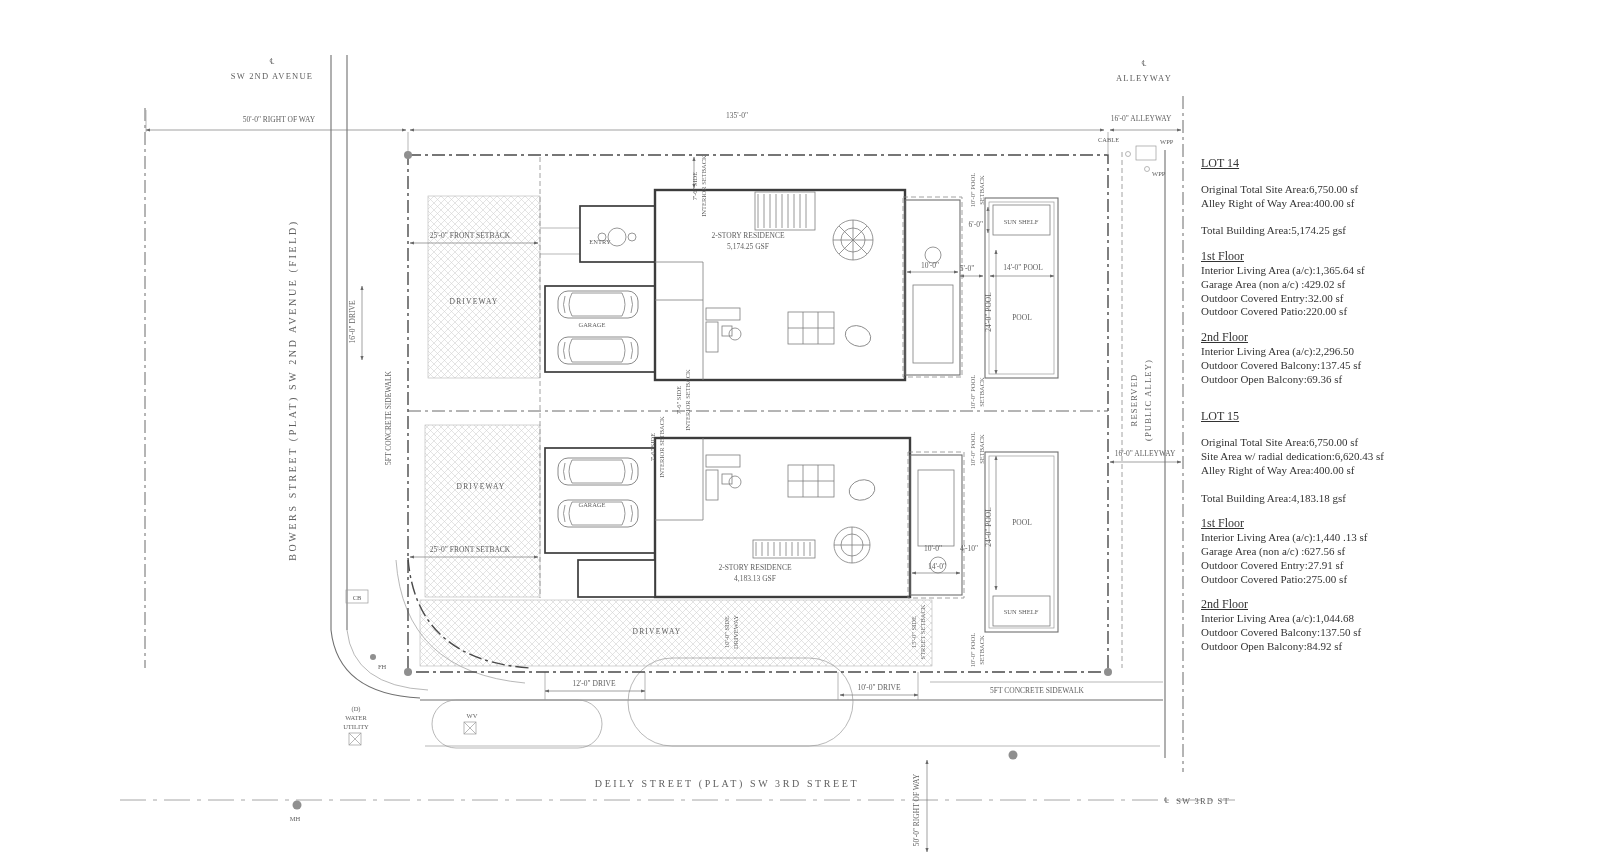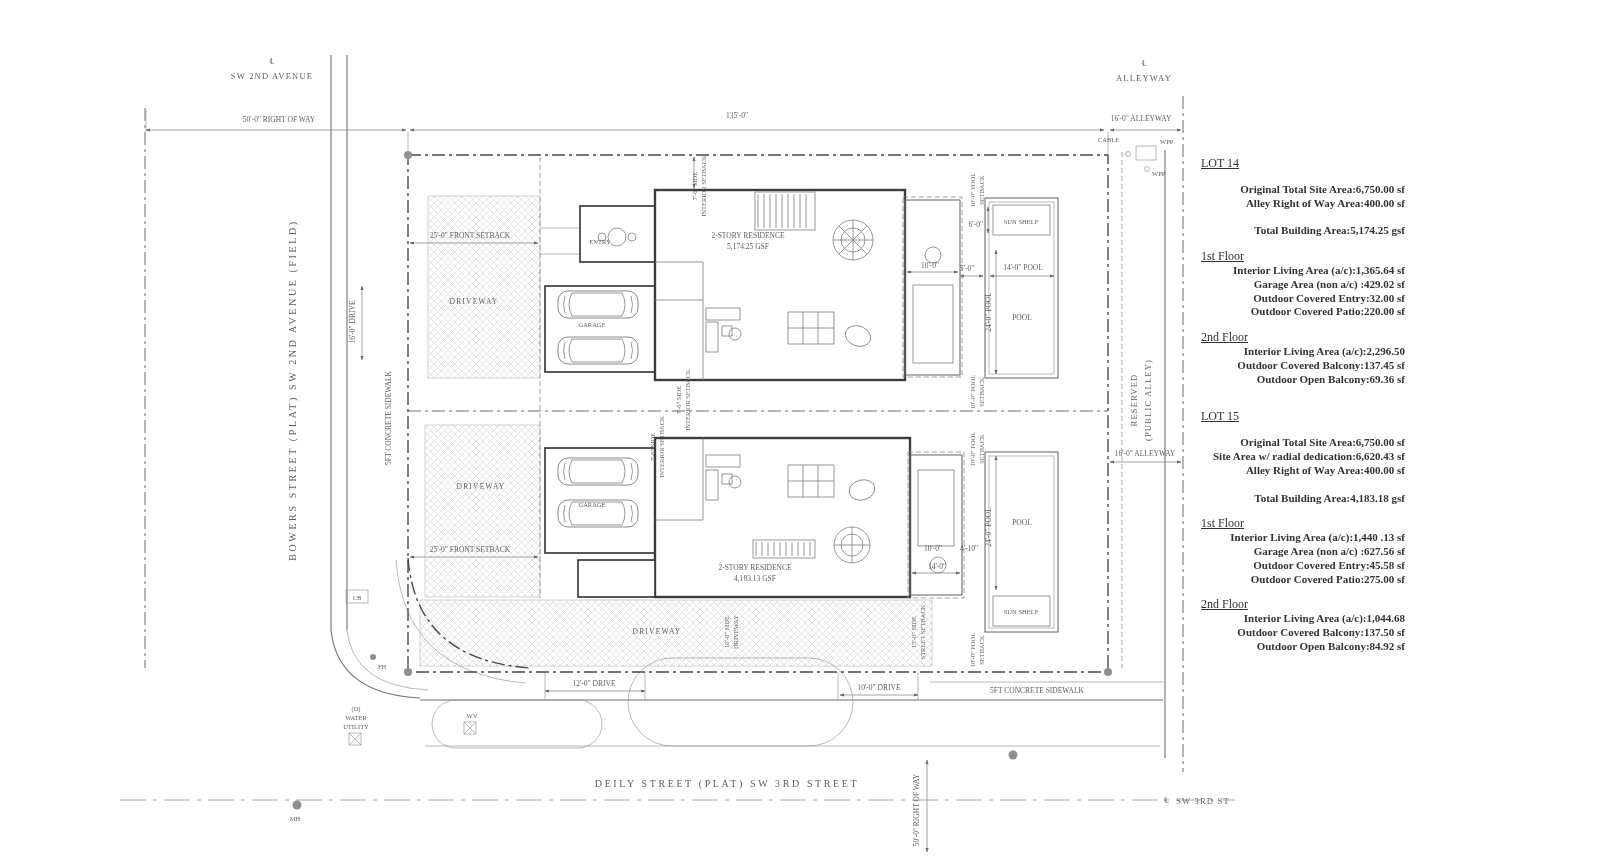--- a/index.html
+++ b/index.html
@@ -26,21 +26,21 @@
   .dashdot2{stroke:#6a6a6a;stroke-width:1;fill:none;stroke-dasharray:13 4 3 4;}
   .dash{stroke:#8c8c8c;stroke-width:.8;fill:none;stroke-dasharray:5 3;}
   .cline{stroke:#9c9c9c;stroke-width:.9;fill:none;stroke-dasharray:26 7 4 7;}
   .dot{fill:#8f8f8f;stroke:none;}
   .hatchf{fill:url(#xh);stroke:#b5b5b5;stroke-width:.6;}
   
   .panel{position:absolute;left:1201px;top:157px;width:204px;font-size:11px;color:#333;
          line-height:13.8px;}
   .panel .hd{display:inline-block;margin:0;padding:0;font-size:12px;font-weight:normal;
              text-decoration:underline;}
-  .panel .row{display:flex;justify-content:flex-end;white-space:nowrap;font-weight:bold;} .sp12{height:12px;} .sp14{height:14px;} .sp24{height:24px;}
+  .panel .row{display:flex;justify-content:flex-start;white-space:nowrap;} .sp12{height:12px;} .sp14{height:14px;} .sp24{height:24px;}
 </style>
 </head>
 <body>
 
 <div class="canvas">
 
 <svg width="1598" height="863" viewBox="0 0 1598 863">
   <defs>
     <pattern id="xh" width="7" height="7" patternUnits="userSpaceOnUse">
       <path d="M0,7 L7,0 M0,0 L7,7" stroke="#d2d2d2" stroke-width="0.6"></path>
@@ -350,21 +350,21 @@
   <div class="row">
     <span>Interior Living Area (a/c):</span>
     <span>1,440 .13 sf</span>
   </div>
   <div class="row">
     <span>Garage Area (non a/c) :</span>
     <span>627.56 sf</span>
   </div>
   <div class="row">
     <span>Outdoor Covered Entry:</span>
-    <span>45.58 sf</span>
+    <span>27.91 sf</span>
   </div>
   <div class="row">
     <span>Outdoor Covered Patio:</span>
     <span>275.00 sf</span>
   </div>
   <div class="sp12"></div>
   <h3 class="hd">2nd Floor</h3>
   <div class="row">
     <span>Interior Living Area (a/c):</span>
     <span>1,044.68</span>

